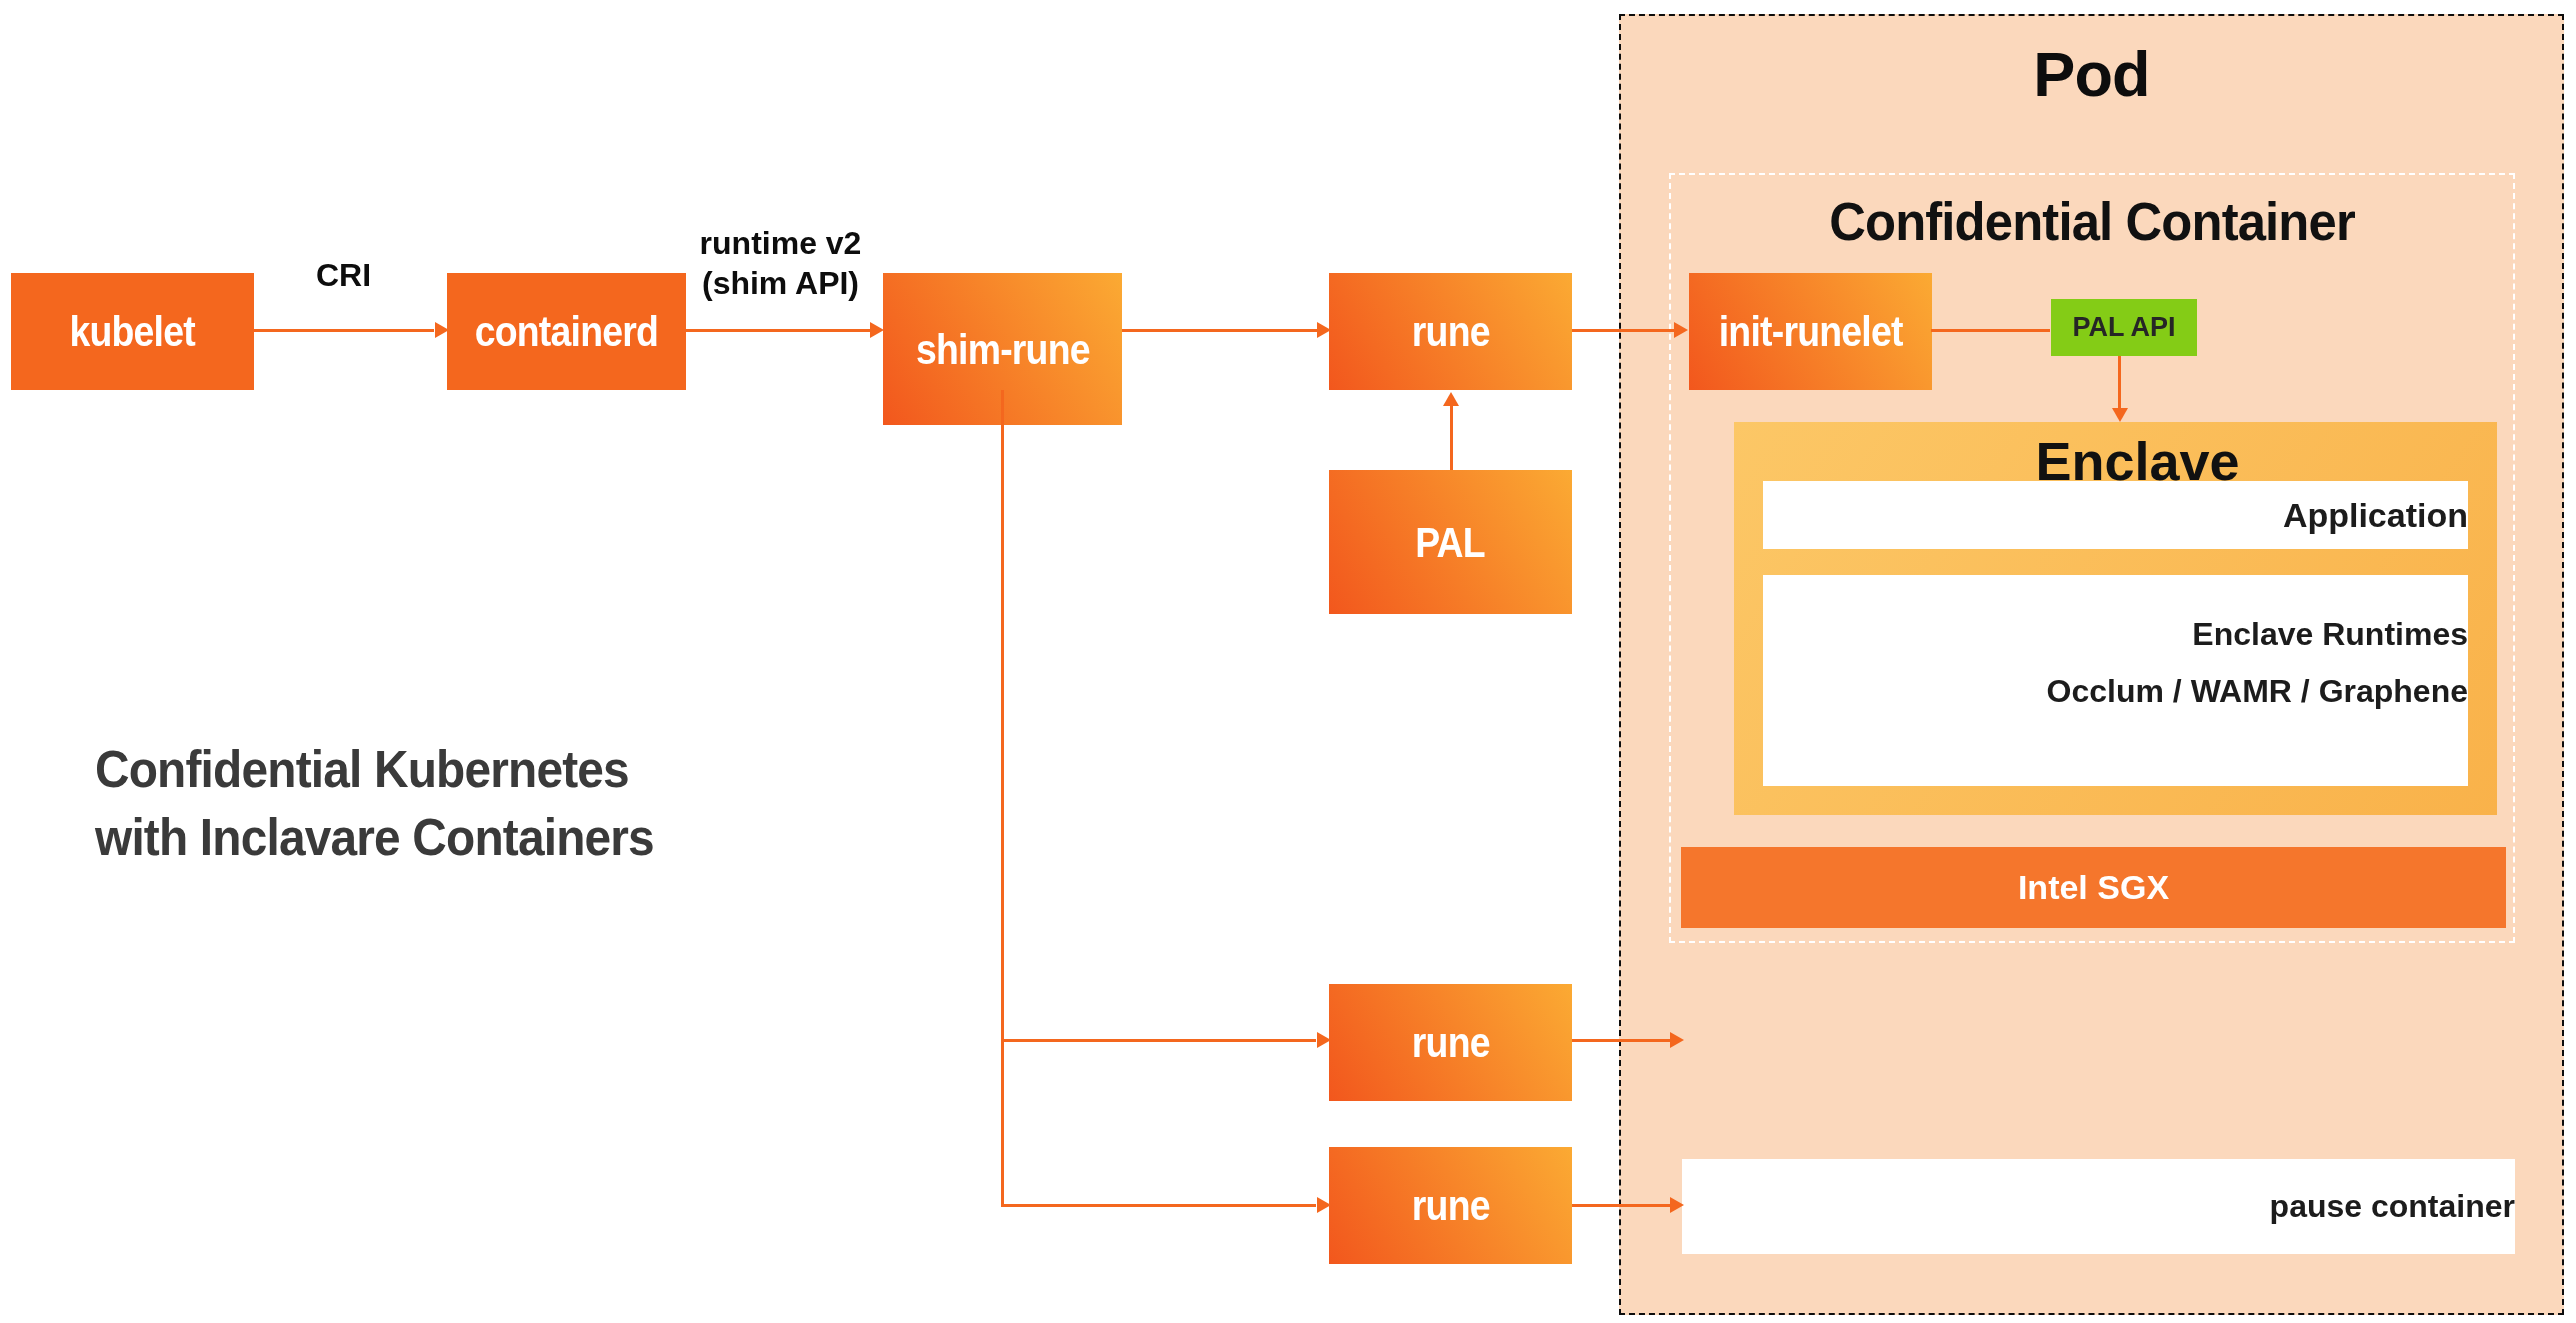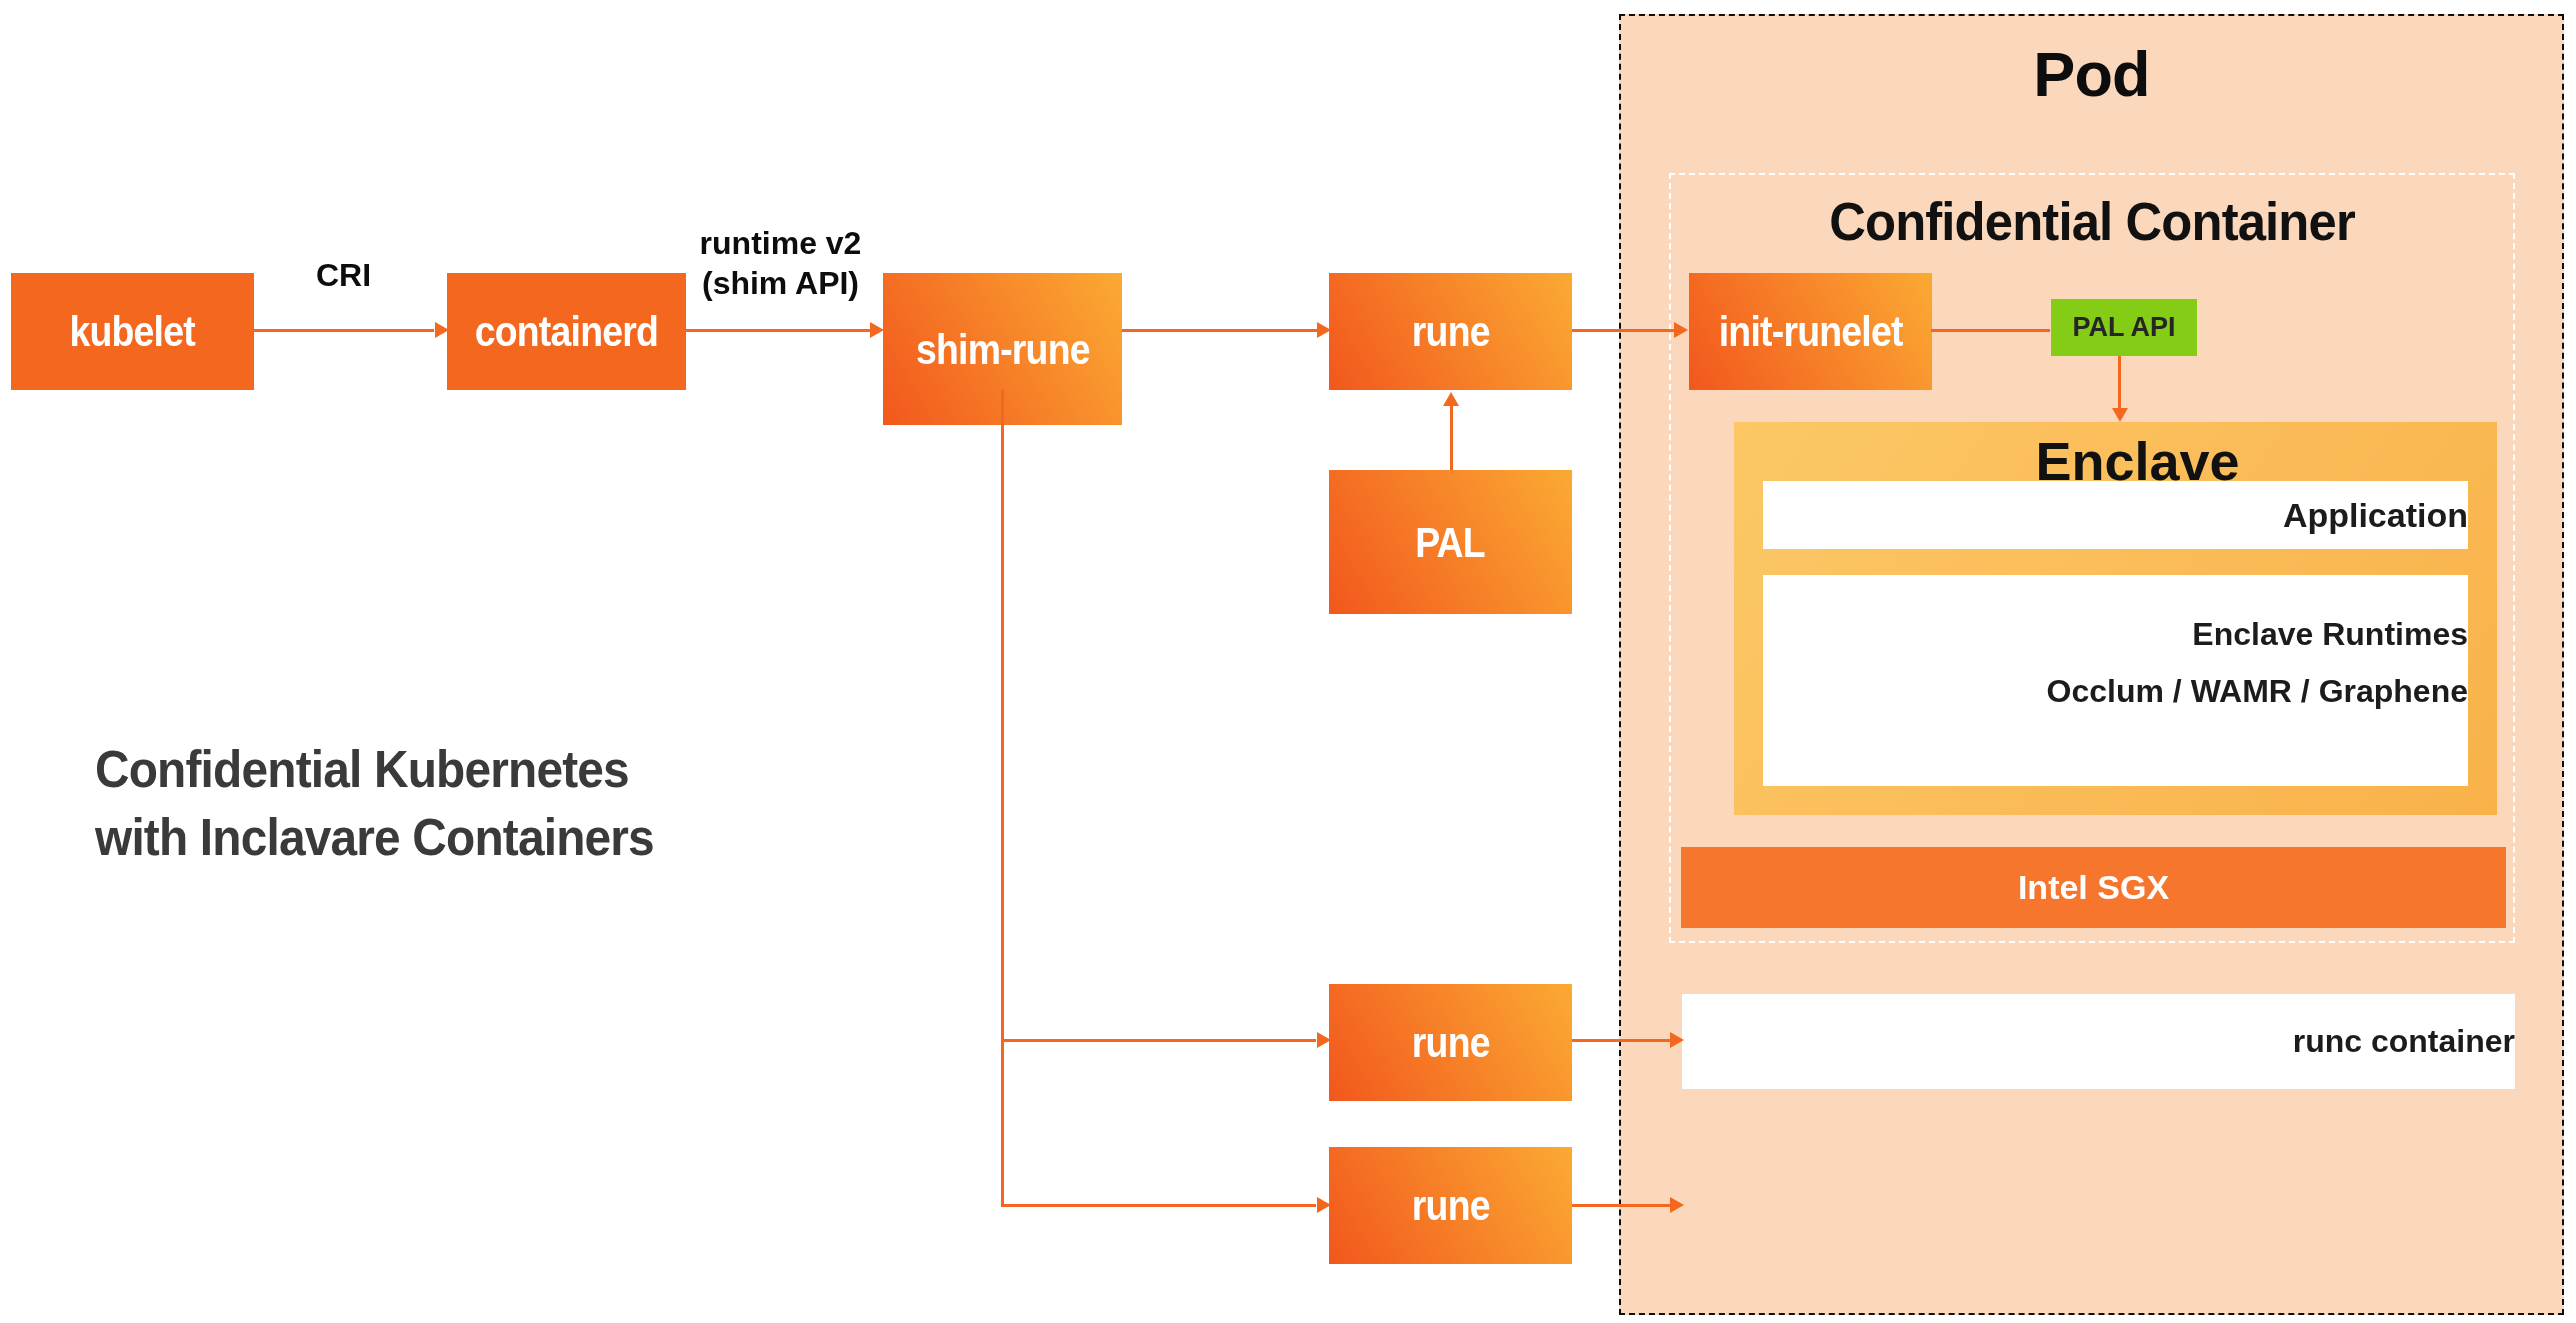--- a/index.html
+++ b/index.html
@@ -100,22 +100,22 @@
   <div class="white-box application-box">
     <span>Application</span>
   </div>
   <div class="white-box runtimes-box">
     <span>Enclave Runtimes</span>
     <span>Occlum / WAMR / Graphene</span>
   </div>
   <div class="sgx-bar">
     <span>Intel SGX</span>
   </div>
-  <div class="white-box runc-box">
-    <span>runc container</span>
+  <div class="white-box pause-box">
+    <span>pause container</span>
   </div>
 
   <div class="node solid n-kubelet">
     <span class="node-label">kubelet</span>
   </div>
   <div class="node solid n-containerd">
     <span class="node-label">containerd</span>
   </div>
   <div class="node grad n-shimrune">
     <span class="node-label">shim-rune</span>

